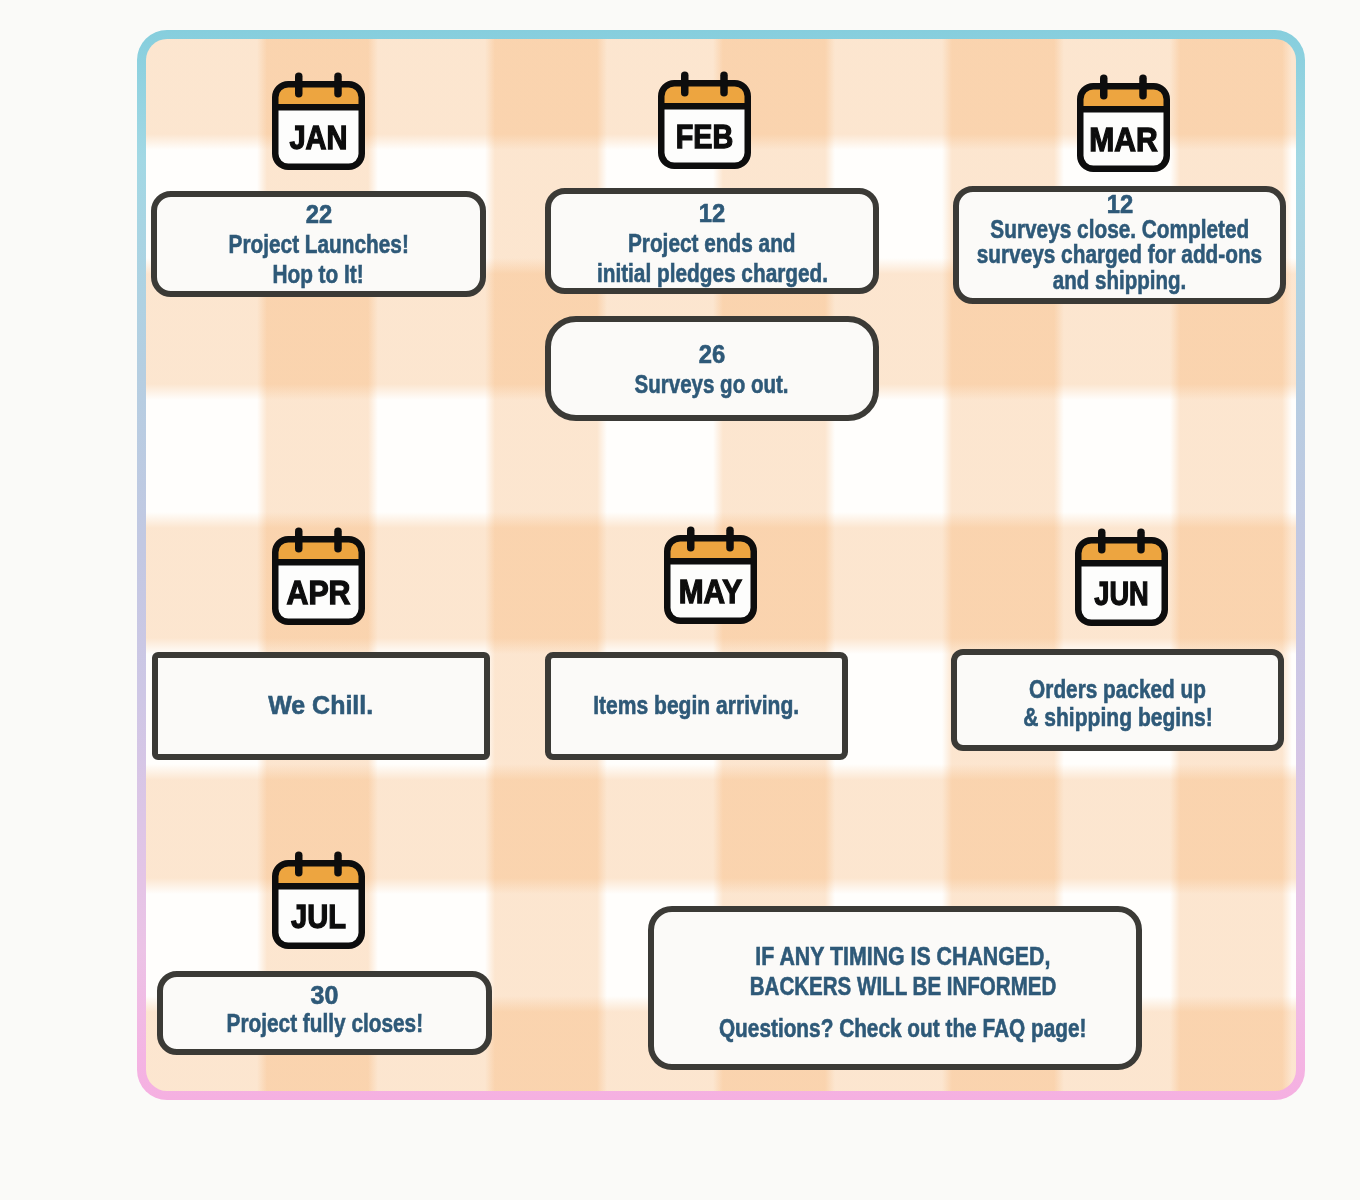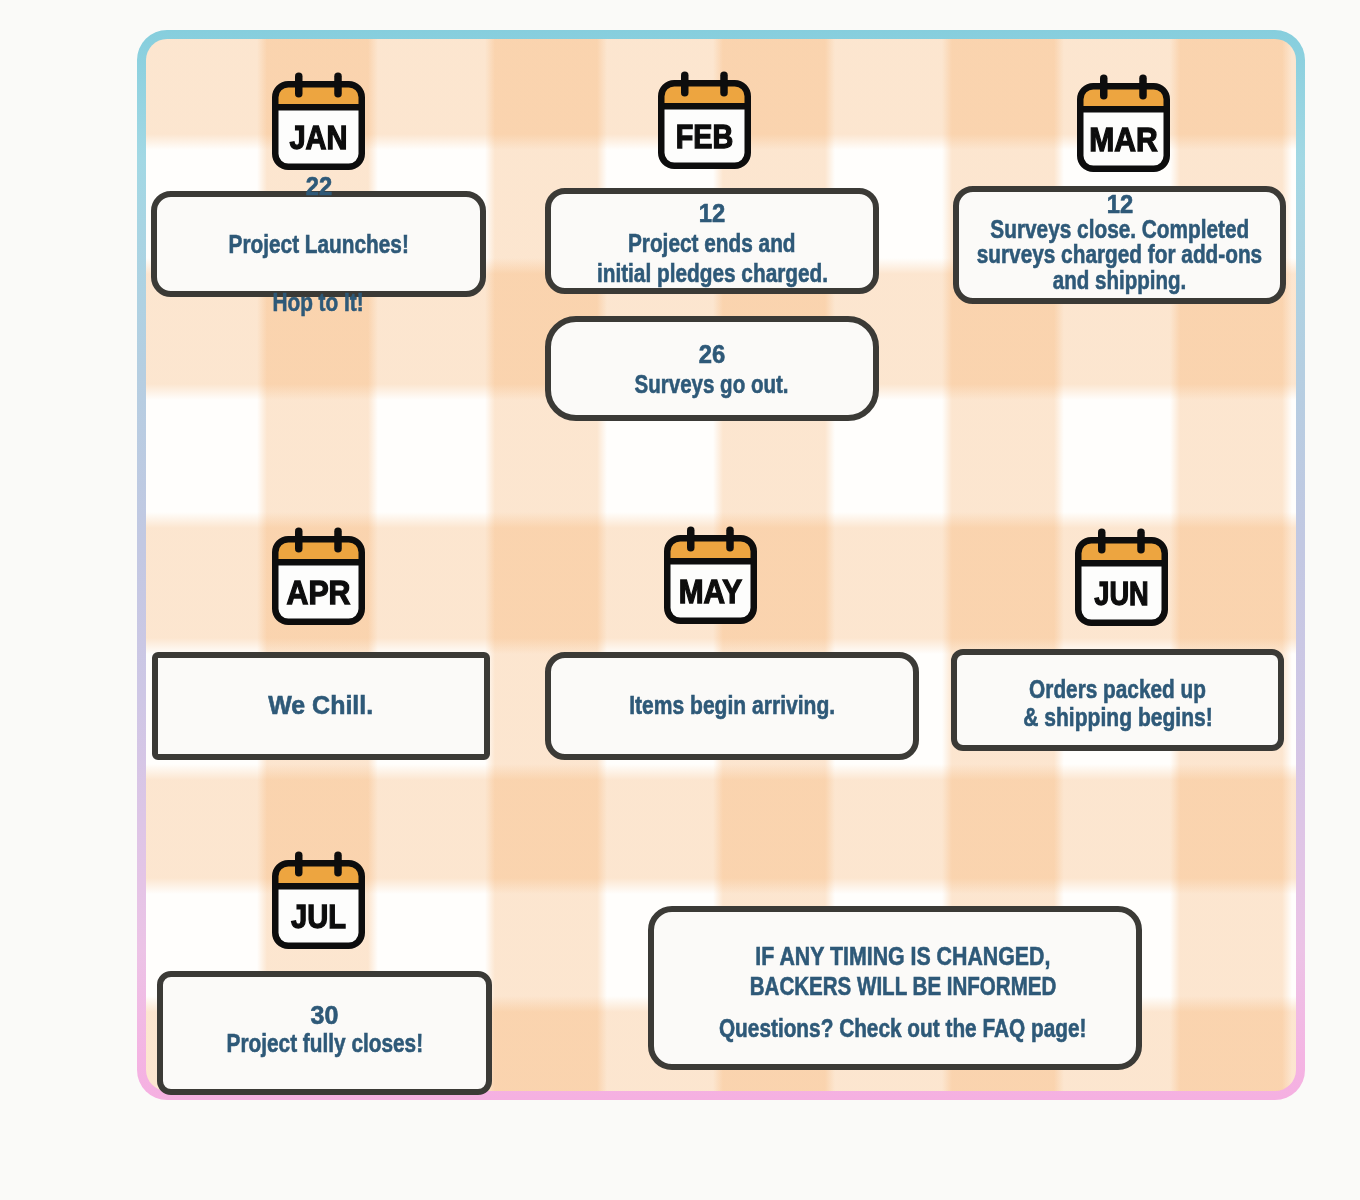--- a/index.html
+++ b/index.html
@@ -86,21 +86,21 @@
 <svg class="icon" style="left:272px;top:850px;" width="93" height="99" viewBox="0 0 93 99">
   <rect x="3.25" y="13.25" width="86.5" height="82.5" rx="13" fill="#fdfdfc"></rect>
   <path d="M5 33 V26 Q5 16 15 16 H78 Q88 16 88 26 V33 Z" fill="#eda540"></path>
   <rect x="4" y="33" width="85" height="6.5" fill="#0d0d0d"></rect>
   <rect x="3.25" y="13.25" width="86.5" height="82.5" rx="13" fill="none" stroke="#0d0d0d" stroke-width="6.5"></rect>
   <rect x="23" y="1.5" width="7.5" height="25" rx="3.75" fill="#0d0d0d"></rect>
   <rect x="62.25" y="1.5" width="7.5" height="25" rx="3.75" fill="#0d0d0d"></rect>
   <text x="46.5" y="78" text-anchor="middle" font-family="Liberation Sans,sans-serif" font-weight="bold" font-size="33.5" fill="#0d0d0d" stroke="#0d0d0d" stroke-width="1.3" textLength="55.0" lengthAdjust="spacingAndGlyphs">JUL</text>
 </svg>
 
-<div class="box" style="left:151px;top:191px;width:335px;height:106px;border-radius:20px;gap:28px;">
+<div class="box" style="left:151px;top:191px;width:335px;height:106px;border-radius:20px;">
   <span class="num" style="">22</span>
   <span class="t" style="transform:scaleX(0.80);">Project Launches!</span>
   <span class="t" style="transform:scaleX(0.80);">Hop to It!</span>
 </div>
 
 <div class="box" style="left:545px;top:188px;width:334px;height:106px;border-radius:20px;">
   <span class="num" style="margin-top:3px;">12</span>
   <span class="t" style="transform:scaleX(0.80);">Project ends and</span>
   <span class="t" style="transform:scaleX(0.80);">initial pledges charged.</span>
 </div>
@@ -114,30 +114,30 @@
   <span class="num" style="line-height:25px;">12</span>
   <span class="t" style="transform:scaleX(0.80);line-height:25.5px;">Surveys close. Completed</span>
   <span class="t" style="transform:scaleX(0.80);line-height:25.5px;">surveys charged for add-ons</span>
   <span class="t" style="transform:scaleX(0.79);line-height:25.5px;margin-bottom:5px;">and shipping.</span>
 </div>
 
 <div class="box" style="left:152px;top:652px;width:338px;height:108px;border-radius:6px;">
   <span class="t" style="transform:scaleX(0.96);margin-top:-3px;">We Chill.</span>
 </div>
 
-<div class="box" style="left:545px;top:652px;width:374px;height:108px;border-radius:20px;">
+<div class="box" style="left:545px;top:652px;width:303px;height:108px;border-radius:8px;">
   <span class="t" style="transform:scaleX(0.81);margin-top:-3px;">Items begin arriving.</span>
 </div>
 
 <div class="box" style="left:951px;top:649px;width:333px;height:102px;border-radius:12px;">
   <span class="t" style="transform:scaleX(0.80);line-height:28px;margin-top:6px;">Orders packed up</span>
   <span class="t" style="transform:scaleX(0.81);line-height:28px;">&amp; shipping begins!</span>
 </div>
 
-<div class="box" style="left:157px;top:971px;width:335px;height:124px;border-radius:14px;">
+<div class="box" style="left:157px;top:971px;width:335px;height:84px;border-radius:20px;">
   <span class="num" style="line-height:28px;transform:scaleX(1);margin-top:-9px;">30</span>
   <span class="t" style="transform:scaleX(0.80);line-height:28px;">Project fully closes!</span>
 </div>
 
 <div class="box" style="left:648px;top:906px;width:494px;height:164px;border-radius:24px;padding-left:16px;">
   <span class="t" style="transform:scaleX(0.82);margin-top:7px;">IF ANY TIMING IS CHANGED,</span>
   <span class="t" style="transform:scaleX(0.79);">BACKERS WILL BE INFORMED</span>
   <span class="t" style="transform:scaleX(0.80);margin-top:12px;">Questions? Check out the FAQ page!</span>
 </div>
 

